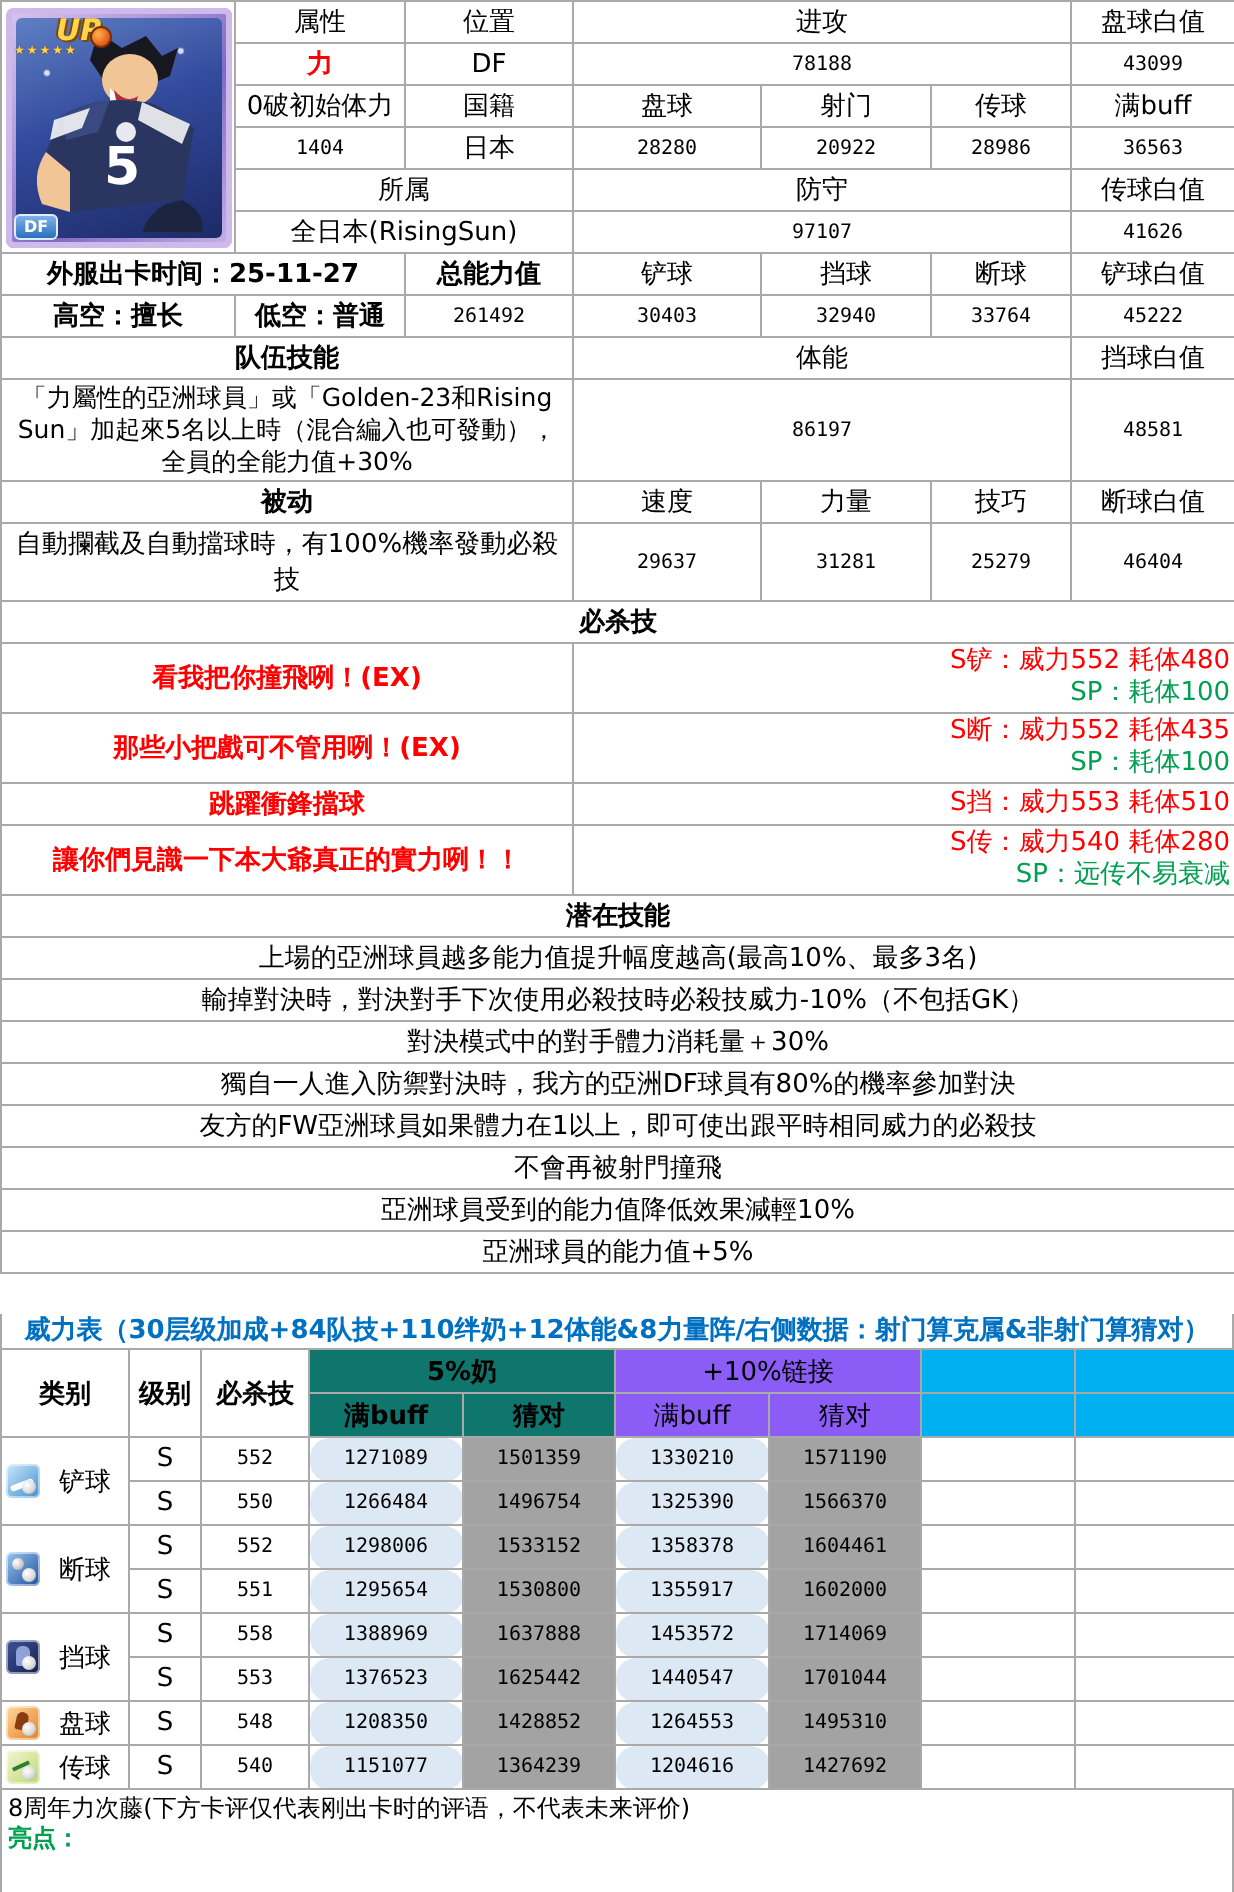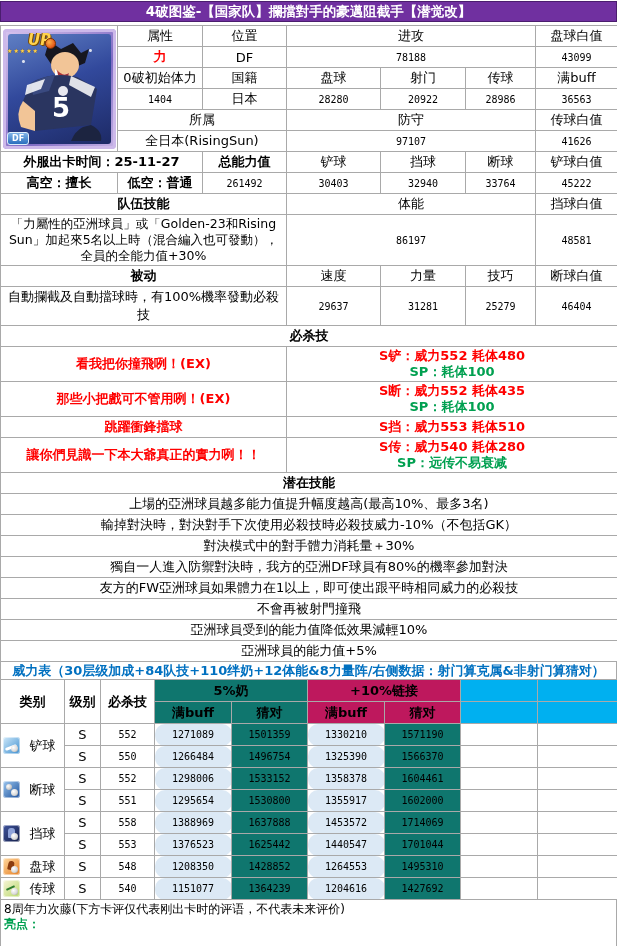--- a/index.html
+++ b/index.html
@@ -8,21 +8,21 @@
   .title-bar{background:#7030A0;color:#fff;font-weight:bold;text-align:center;
              height:19px;line-height:19px;font-size:13.5px;border:1px solid #4a1d6e;
              margin:1px 0 3px 0;white-space:nowrap;overflow:hidden;}
   table.t{border-collapse:collapse;table-layout:fixed;width:617px;}
   .t td{border:1px solid #a9a9a9;text-align:center;vertical-align:middle;
         padding:1px 2px;height:17px;overflow:hidden;}
   .num{font-family:"DejaVu Sans Mono","Liberation Mono",monospace;font-size:10px;}
   .bold{font-weight:bold;}
   .red{color:#ff0000;}
   .green{color:#00A050;}
-  .skill-cell div{line-height:16px;font-weight:bold;}
+  .skill-cell div{line-height:16px;font-weight:normal;text-align:right;}
   .skill-name{font-weight:bold;}
   .pot-row td{height:15px;padding:1px 2px;}
   .teamskill{font-size:12.5px;line-height:16px;padding:2px 4px;}
   
   .card-cell{padding:0;vertical-align:top;background:#fff;}
   .card-art{width:113px;height:120px;margin:1px auto;position:relative;border-radius:4px;
             background:linear-gradient(135deg,#d9c6ef 0%,#b39ddb 30%,#7e6bc4 60%,#c7b3e6 100%);
             box-shadow:inset 0 0 0 3px #cdb9ea;overflow:hidden;}
   .card-inner{position:absolute;left:5px;top:5px;right:5px;bottom:5px;border-radius:3px;
               background:
@@ -38,28 +38,28 @@
   .ball-emblem{position:absolute;left:42px;top:9px;width:9px;height:9px;border-radius:50%;
                background:radial-gradient(circle at 35% 35%,#ffb347,#e2571b 70%);
                border:1px solid #7a2d00;z-index:3;}
   .df-badge{position:absolute;left:4px;bottom:4px;background:linear-gradient(#7fb3e8,#2a6fbd);
             color:#fff;font-size:8px;font-weight:bold;padding:1px 4px;border-radius:3px;
             border:1px solid #dfeefb;z-index:3;}
   .player{position:absolute;left:8px;top:10px;width:97px;height:104px;z-index:2;}
   
   .power-header{color:#0070C0;font-weight:bold;font-size:13px;text-align:center;
                 height:17px;line-height:17px;white-space:nowrap;overflow:hidden;
-                border-left:1px solid #a9a9a9;border-right:1px solid #a9a9a9;}
+                border-left:1px solid #a9a9a9;border-right:1px solid #a9a9a9;margin-top:20px;}
   .power td{height:19px;}
   .hdr-plain{background:#fff;font-weight:bold;}
   .c-yellow{background:#0f766e;font-weight:bold;}
-  .c-orange{background:#be185d;font-weight:bold;}
+  .c-orange{background:#8b5cf6;font-weight:normal;}
   .c-cyan{background:#00B0F0;}
   .c-full{background:#DCE9F5;border-radius:10px;}
-  .c-guess{background:#0f766e;}
+  .c-guess{background:#a3a3a3;}
   .cat{padding:0 1px;}
   .cat-wrap{display:flex;align-items:center;justify-content:flex-start;gap:3px;}
   .cat-label{flex:1;text-align:center;}
   .cat-icon{width:17px;height:17px;border-radius:3px;flex:0 0 17px;position:relative;
             box-shadow:inset 0 0 0 1px rgba(255,255,255,.5);}
   .cat-icon::after{content:"";position:absolute;right:2px;bottom:2px;width:7px;height:7px;
             border-radius:50%;background:radial-gradient(circle at 35% 35%,#fff,#d8d8d8 60%,#8a8a8a);}
   .icon-tackle{background:linear-gradient(135deg,#cfe9fa,#3e8fd0);}
   .icon-tackle::before{content:"";position:absolute;left:2px;top:9px;width:12px;height:3px;
             background:#fff;transform:rotate(-20deg);border-radius:2px;}
@@ -80,21 +80,20 @@
             height:18px;line-height:18px;}
   .summary{border:1px solid #a9a9a9;border-top:none;padding:2px 3px 4px 3px;font-size:12px;
            line-height:14.6px;min-height:104px;}
   .summary div{white-space:normal;}
 </style>
 </head>
 <body>
 
 <div class="page">
 
-  <div class="title-bar">4破图鉴-【国家队】攔擋對手的豪邁阻截手【潜觉改】</div>
 
   <table class="t">
     <colgroup>
         <col style="width:117px">
         <col style="width:85px">
         <col style="width:84px">
         <col style="width:94px">
         <col style="width:85px">
         <col style="width:70px">
         <col style="width:82px">

